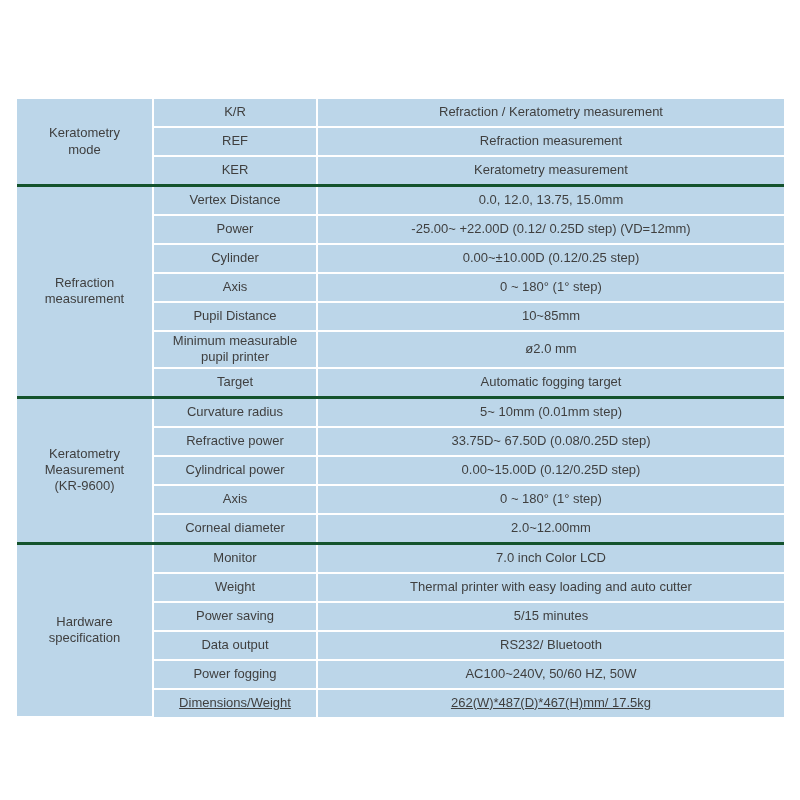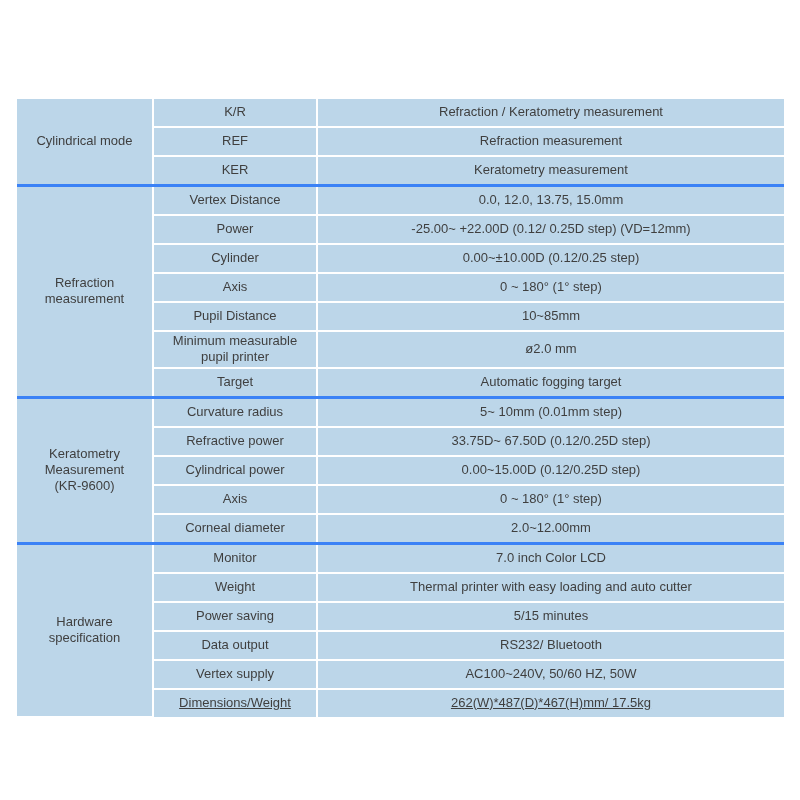--- a/index.html
+++ b/index.html
@@ -34,36 +34,36 @@
     padding: 1px 16px;
     line-height: 1.25;
     word-wrap: break-word;
   }
   
   table.spec tr:first-child > td { border-top: 0; }
   table.spec tr:last-child > td { border-bottom: 0; text-decoration: underline; }
   table.spec td.cat { border-left: 0; }
   table.spec td.val { border-right: 0; }
   
-  table.spec tr.section-start > td { border-top: 3px solid #3b82f6; }
+  table.spec tr.section-start > td { border-top: 3px solid #14532d; }
 </style>
 </head>
 <body>
 
 <div class="page">
   <table class="spec">
     <colgroup>
       <col style="width:136px">
       <col style="width:164px">
       <col style="width:467px">
     </colgroup>
     <tbody>
 
       <tr>
-        <td class="cat" rowspan="3">Cylindrical mode</td>
+        <td class="cat" rowspan="3">Keratometry mode</td>
         <td class="param">K/R</td>
         <td class="val">Refraction / Keratometry measurement</td>
       </tr>
       <tr>
         <td class="param">REF</td>
         <td class="val">Refraction measurement</td>
       </tr>
       <tr>
         <td class="param">KER</td>
         <td class="val">Keratometry measurement</td>
@@ -99,21 +99,21 @@
         <td class="val">Automatic fogging target</td>
       </tr>
 
       <tr class="section-start">
         <td class="cat" rowspan="5">Keratometry Measurement (KR-9600)</td>
         <td class="param">Curvature radius</td>
         <td class="val">5~ 10mm (0.01mm step)</td>
       </tr>
       <tr>
         <td class="param">Refractive power</td>
-        <td class="val">33.75D~ 67.50D (0.12/0.25D step)</td>
+        <td class="val">33.75D~ 67.50D (0.08/0.25D step)</td>
       </tr>
       <tr>
         <td class="param">Cylindrical power</td>
         <td class="val">0.00~15.00D (0.12/0.25D step)</td>
       </tr>
       <tr>
         <td class="param">Axis</td>
         <td class="val">0 ~ 180° (1° step)</td>
       </tr>
       <tr>
@@ -132,21 +132,21 @@
       </tr>
       <tr>
         <td class="param">Power saving</td>
         <td class="val">5/15 minutes</td>
       </tr>
       <tr>
         <td class="param">Data output</td>
         <td class="val">RS232/ Bluetooth</td>
       </tr>
       <tr>
-        <td class="param">Vertex supply</td>
+        <td class="param">Power fogging</td>
         <td class="val">AC100~240V, 50/60 HZ, 50W</td>
       </tr>
       <tr>
         <td class="param">Dimensions/Weight</td>
         <td class="val">262(W)*487(D)*467(H)mm/ 17.5kg</td>
       </tr>
     </tbody>
   </table>
 </div>
 

